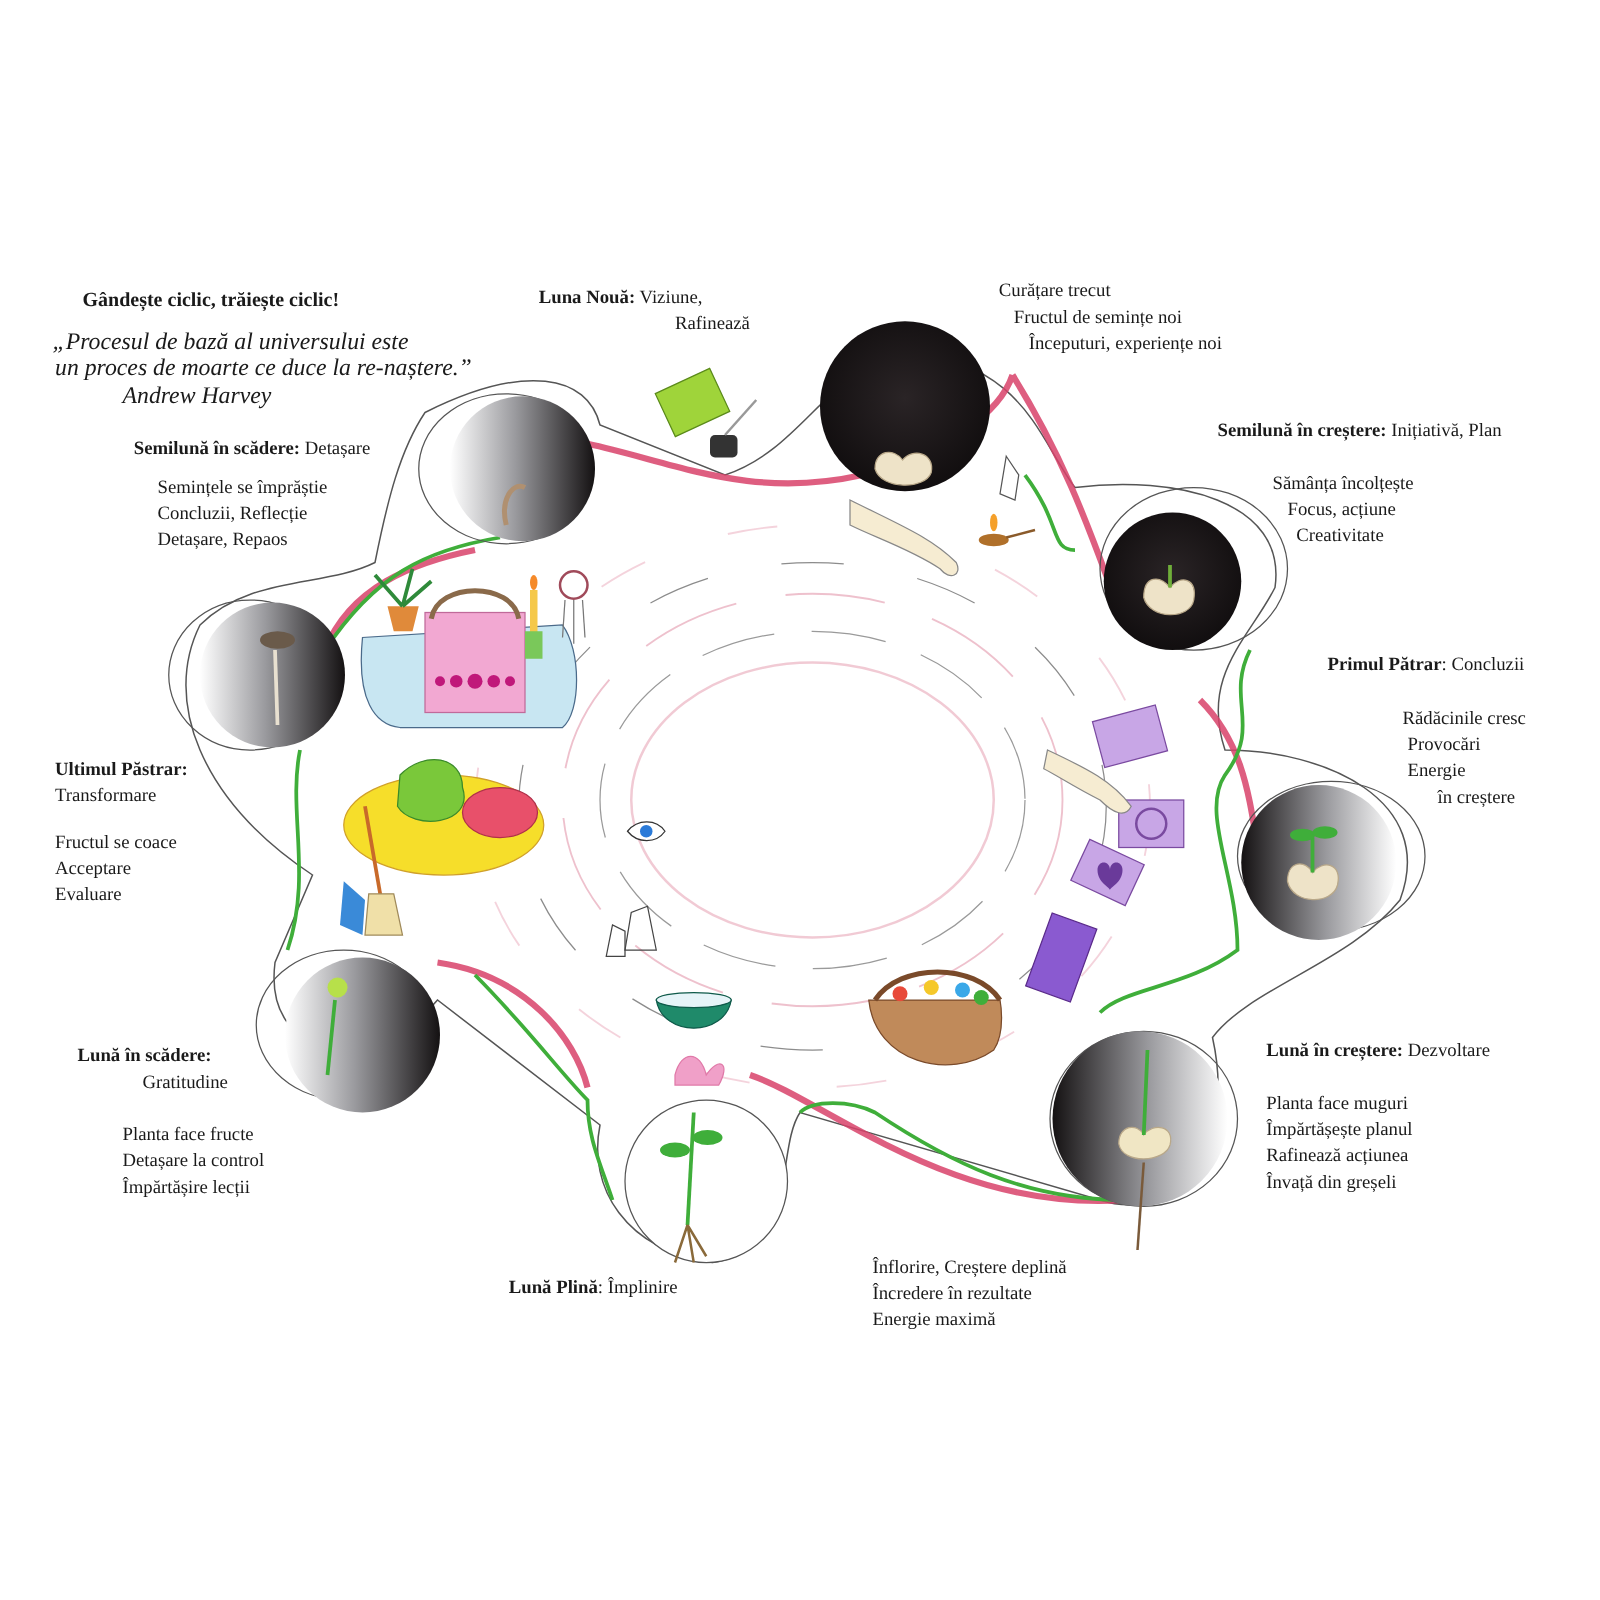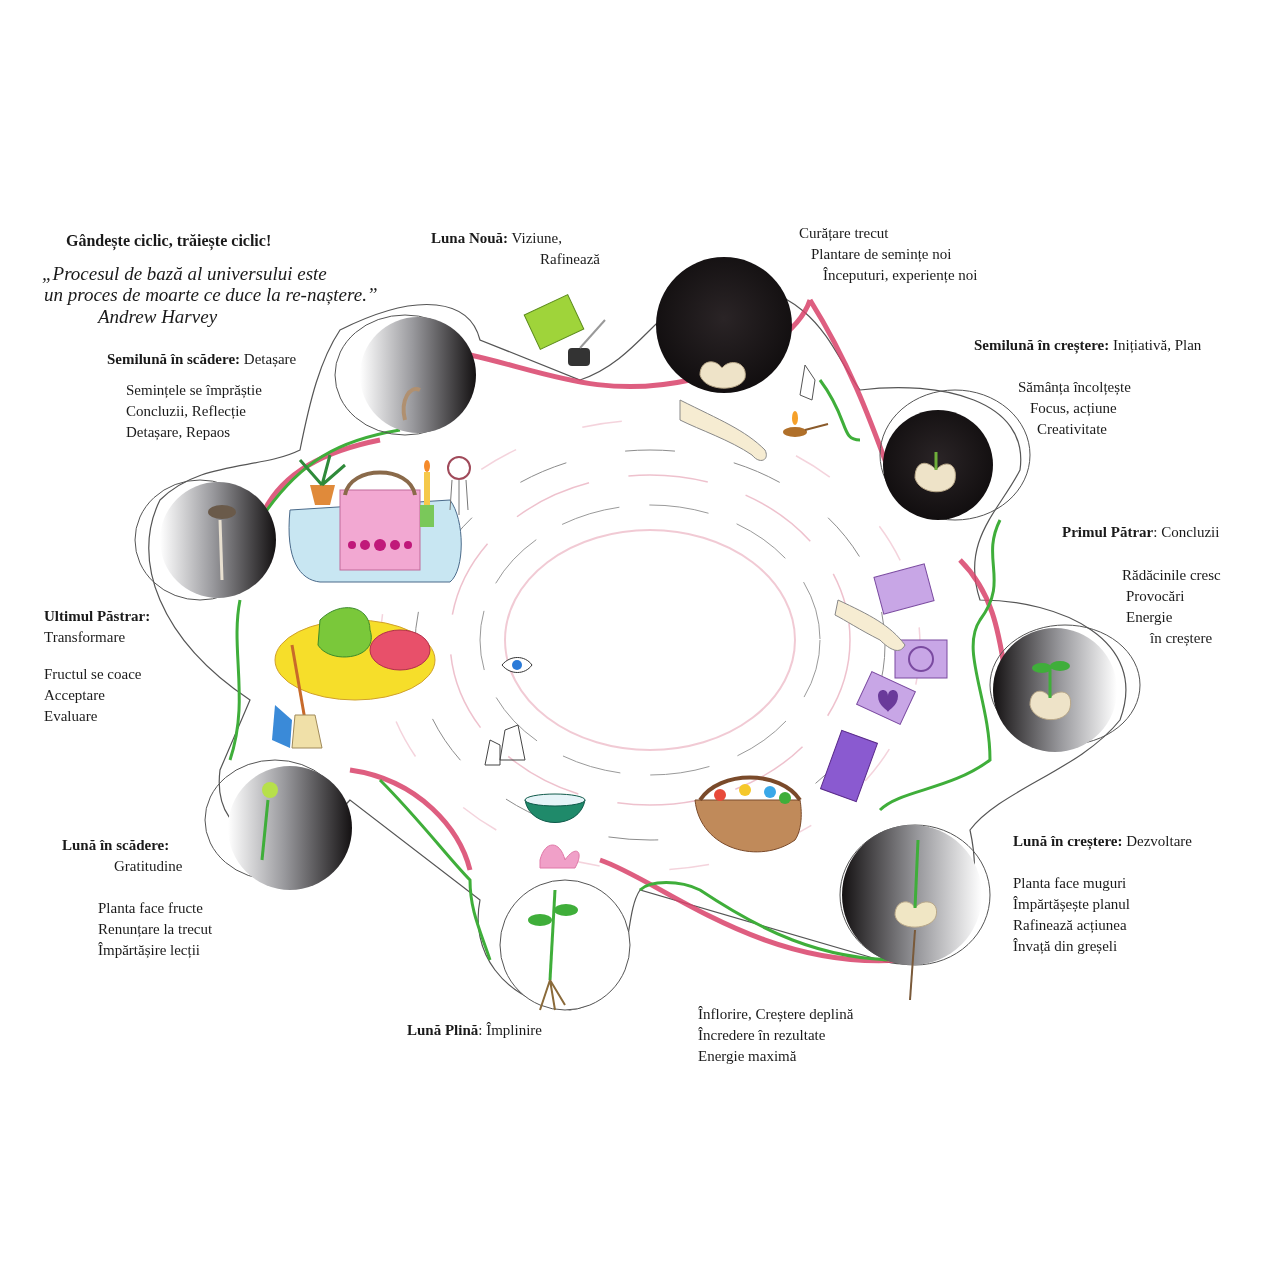--- a/index.html
+++ b/index.html
@@ -212,21 +212,21 @@
 <div class="txt quote" style="left:42px; top:263px;">„Procesul de bază al universului este</div>
 <div class="txt quote" style="left:44px; top:284px;">un proces de moarte ce duce la re-naștere.”</div>
 <div class="txt quote" style="left:98px; top:306px;">Andrew Harvey</div>
 
 <div class="txt" style="left:431px; top:228px;">
   <b>Luna Nouă:</b>
   <span>Viziune,</span>
 </div>
 <div class="txt" style="left:540px; top:249px;">Rafinează</div>
 <div class="txt" style="left:799px; top:223px;">Curățare trecut</div>
-<div class="txt" style="left:811px; top:244px;">Plantare de semințe noi</div>
+<div class="txt" style="left:811px; top:244px;">Fructul de semințe noi</div>
 <div class="txt" style="left:823px; top:265px;">Începuturi, experiențe noi</div>
 
 <div class="txt" style="left:974px; top:335px;">
   <b>Semilună în creștere:</b>
   <span>Inițiativă, Plan</span>
 </div>
 <div class="txt" style="left:1018px; top:377px;">Sămânța încolțește</div>
 <div class="txt" style="left:1030px; top:398px;">Focus, acțiune</div>
 <div class="txt" style="left:1037px; top:419px;">Creativitate</div>
 
@@ -252,21 +252,21 @@
 <div class="txt" style="left:698px; top:1046px;">Energie maximă</div>
 <div class="txt" style="left:407px; top:1020px;text-align:right;">
   <b>Lună Plină</b><span>: Împlinire</span>
 </div>
 
 <div class="txt" style="left:62px; top:835px;">
   <b>Lună în scădere:</b>
 </div>
 <div class="txt" style="left:114px; top:856px;">Gratitudine</div>
 <div class="txt" style="left:98px; top:898px;">Planta face fructe</div>
-<div class="txt" style="left:98px; top:919px;">Renunțare la trecut</div>
+<div class="txt" style="left:98px; top:919px;">Detașare la control</div>
 <div class="txt" style="left:98px; top:940px;">Împărtășire lecții</div>
 
 <div class="txt" style="left:44px; top:606px;">
   <b>Ultimul Păstrar:</b>
 </div>
 <div class="txt" style="left:44px; top:627px;">Transformare</div>
 <div class="txt" style="left:44px; top:664px;">Fructul se coace</div>
 <div class="txt" style="left:44px; top:685px;">Acceptare</div>
 <div class="txt" style="left:44px; top:706px;">Evaluare</div>
 

